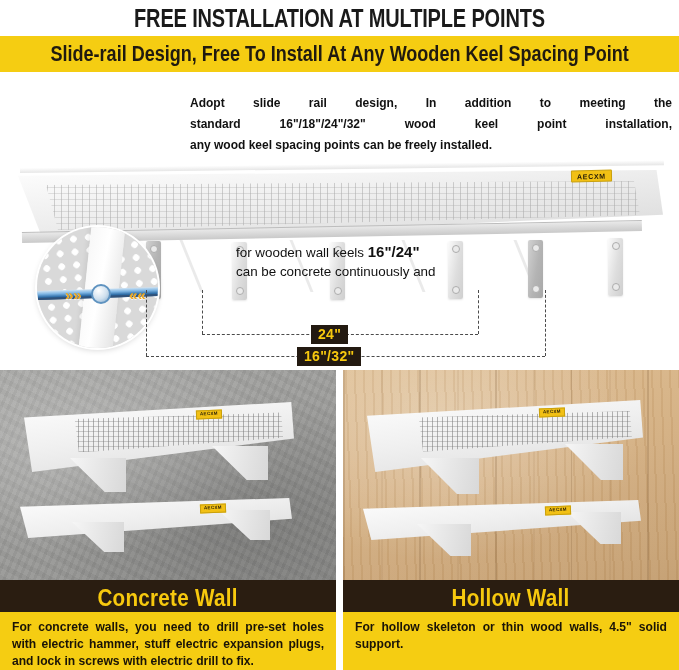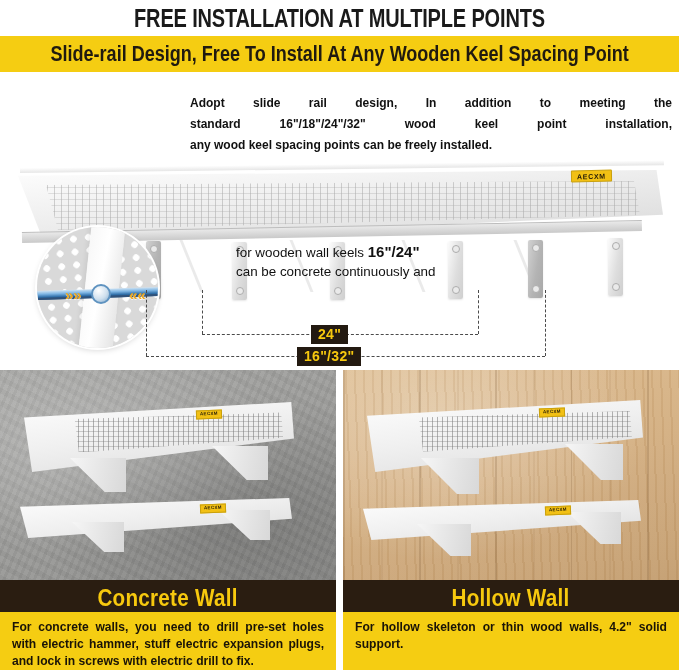--- a/index.html
+++ b/index.html
@@ -466,17 +466,17 @@
       </div>
       <div class="mini-brace" style="left:74px; top:154px; width:54px; height:32px; clip-path:polygon(0 0,100% 0,100% 100%,62% 100%);"></div>
       <div class="mini-brace" style="left:224px; top:142px; width:54px; height:32px; clip-path:polygon(0 0,100% 0,100% 100%,62% 100%);"></div>
       <div class="mini-badge" style="left:202px; top:136px;">AECXM</div>
     </div>
 
     <div class="caption-bar">
       <span class="caption-text">Hollow Wall</span>
     </div>
     <div class="caption-body">
-      <div>For hollow skeleton or thin wood walls, 4.2" solid</div>
+      <div>For hollow skeleton or thin wood walls, 4.5" solid</div>
       <div class="lastline">support.</div>
     </div>
   </div>
 </div>
 
 </body></html>

